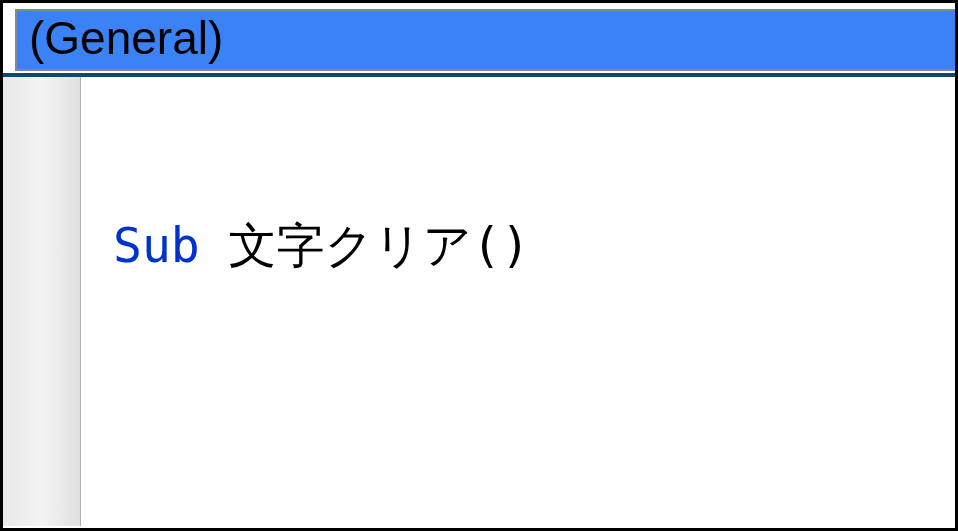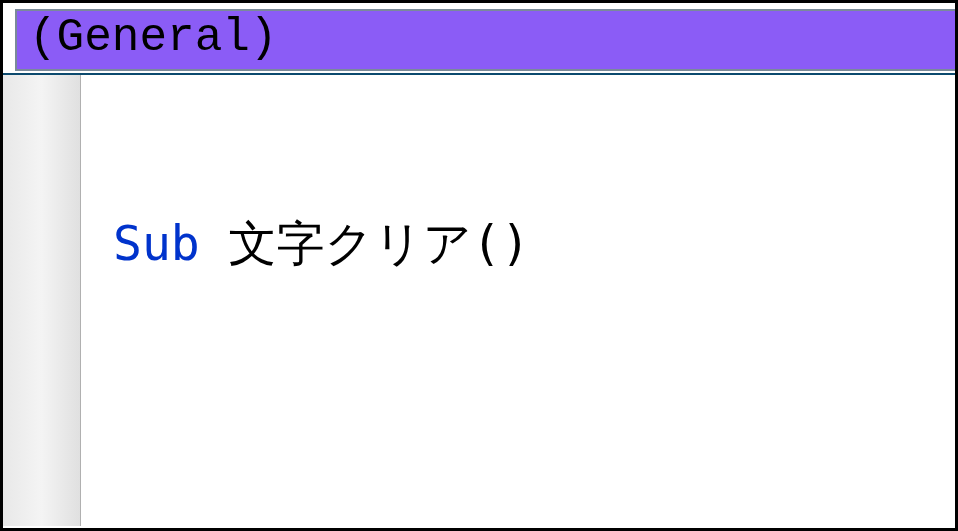--- a/index.html
+++ b/index.html
@@ -11,35 +11,35 @@
       width: 958px;
       height: 531px;
       background: #fff;
       font-family: "MS Gothic", "Consolas", monospace;
       overflow: hidden;
       border: 3px solid #000;
     }
     .dropdown-bar {
       border: 2px solid #7a8a9a;
       border-right: none;
-      background: #8b5cf6;
+      background: #3b82f6;
       margin: 6px 0 2px 12px;
       padding: 4px 12px 8px 12px;
       font-size: 46px;
-      font-family: Liberation Mono, monospace;
+      font-family: Liberation Sans, sans-serif;
       color: #000;
       height: 62px;
       line-height: 1;
       display: flex;
       align-items: center;
     }
     .editor-area {
       display: flex;
       height: calc(100% - 72px);
-      border-top: 2px solid #0c4a6e;
+      border-top: 4px solid #0c4a6e;
     }
     .margin-gutter {
       width: 78px;
       background: linear-gradient(to right, #e8e8e8 0%, #f4f4f4 50%, #e0e0e0 100%);
       border-right: 1px solid #b0b0b0;
       flex-shrink: 0;
     }
     .code-pane {
       flex: 1;
       background: #fff;

